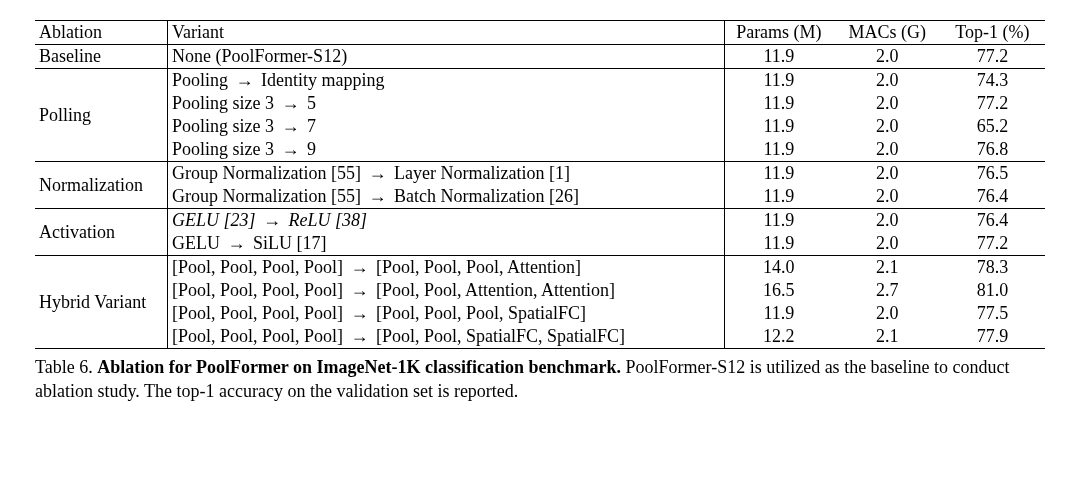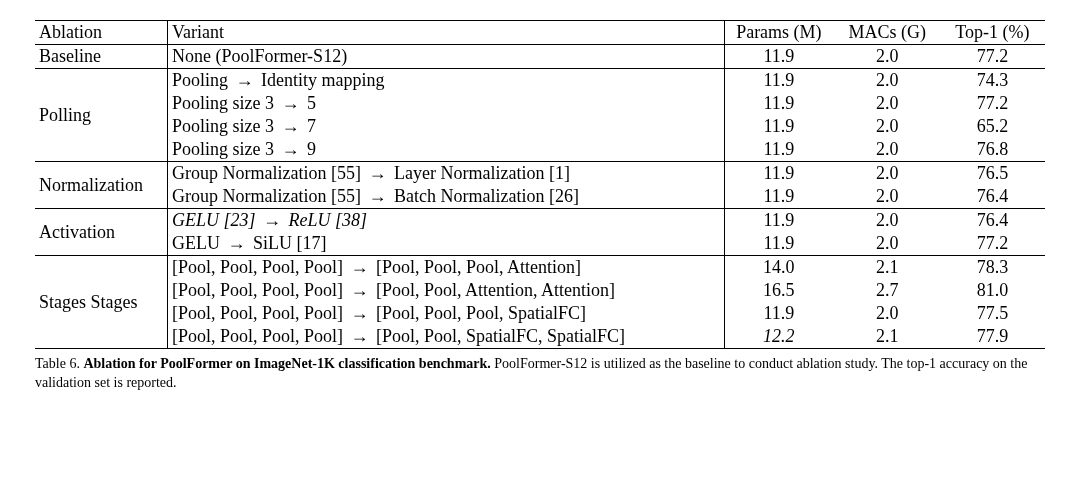--- a/index.html
+++ b/index.html
@@ -43,21 +43,21 @@
     padding-left: 2px;
   }
   .thick-top td, .thick-top th {
     border-top: 1.4px solid #000;
   }
   .cite {
     color: #000000;
   }
   .caption {
     margin-top: 6px;
-    font-size: 14px;
+    font-size: 18px;
     line-height: 1.35;
   }
   .caption b {
     font-weight: bold;
   }
   .arrow {
     padding: 0 3px;
   }
 </style>
 </head>
@@ -124,41 +124,41 @@
         <td class="num" style="border-top: 0.6px solid rgb(0, 0, 0);">2.0</td>
         <td class="num" style="border-top: 0.6px solid rgb(0, 0, 0);">76.4</td>
       </tr>
       <tr>
         <td class="variant vline-after"><span>GELU<span class="arrow"> → </span>SiLU [<span class="cite">17</span>]</span></td>
         <td class="num vline-before">11.9</td>
         <td class="num">2.0</td>
         <td class="num">77.2</td>
       </tr>
       <tr>
-        <td class="ablcol vline-after" rowspan="4" style="border-top: 0.6px solid rgb(0, 0, 0); border-bottom: 1.4px solid rgb(0, 0, 0);">Stages Stages</td>
+        <td class="ablcol vline-after" rowspan="4" style="border-top: 0.6px solid rgb(0, 0, 0); border-bottom: 1.4px solid rgb(0, 0, 0);">Hybrid Variant</td>
         <td class="variant vline-after" style="border-top: 0.6px solid rgb(0, 0, 0);"><span>[Pool, Pool, Pool, Pool]<span class="arrow"> → </span>[Pool, Pool, Pool, Attention]</span></td>
         <td class="num vline-before" style="border-top: 0.6px solid rgb(0, 0, 0);">14.0</td>
         <td class="num" style="border-top: 0.6px solid rgb(0, 0, 0);">2.1</td>
         <td class="num" style="border-top: 0.6px solid rgb(0, 0, 0);">78.3</td>
       </tr>
       <tr>
         <td class="variant vline-after"><span>[Pool, Pool, Pool, Pool]<span class="arrow"> → </span>[Pool, Pool, Attention, Attention]</span></td>
         <td class="num vline-before">16.5</td>
         <td class="num">2.7</td>
         <td class="num">81.0</td>
       </tr>
       <tr>
         <td class="variant vline-after"><span>[Pool, Pool, Pool, Pool]<span class="arrow"> → </span>[Pool, Pool, Pool, SpatialFC]</span></td>
         <td class="num vline-before">11.9</td>
         <td class="num">2.0</td>
         <td class="num">77.5</td>
       </tr>
       <tr>
         <td class="variant vline-after" style="border-bottom: 1.4px solid rgb(0, 0, 0); margin-left: 26px;"><span>[Pool, Pool, Pool, Pool]<span class="arrow"> → </span>[Pool, Pool, SpatialFC, SpatialFC]</span></td>
-        <td class="num vline-before" style="border-bottom: 1.4px solid rgb(0, 0, 0); font-style: italic;">12.2</td>
+        <td class="num vline-before" style="border-bottom: 1.4px solid rgb(0, 0, 0);">12.2</td>
         <td class="num" style="border-bottom: 1.4px solid rgb(0, 0, 0);">2.1</td>
         <td class="num" style="border-bottom: 1.4px solid rgb(0, 0, 0);">77.9</td>
       </tr>
     </tbody>
 </table>
 
 <div class="caption">
   <span>Table 6. </span><b>Ablation for PoolFormer on ImageNet-1K classification benchmark.</b><span> PoolFormer-S12 is utilized as the baseline to conduct ablation study. The top-1 accuracy on the validation set is reported.</span>
 </div>
 

